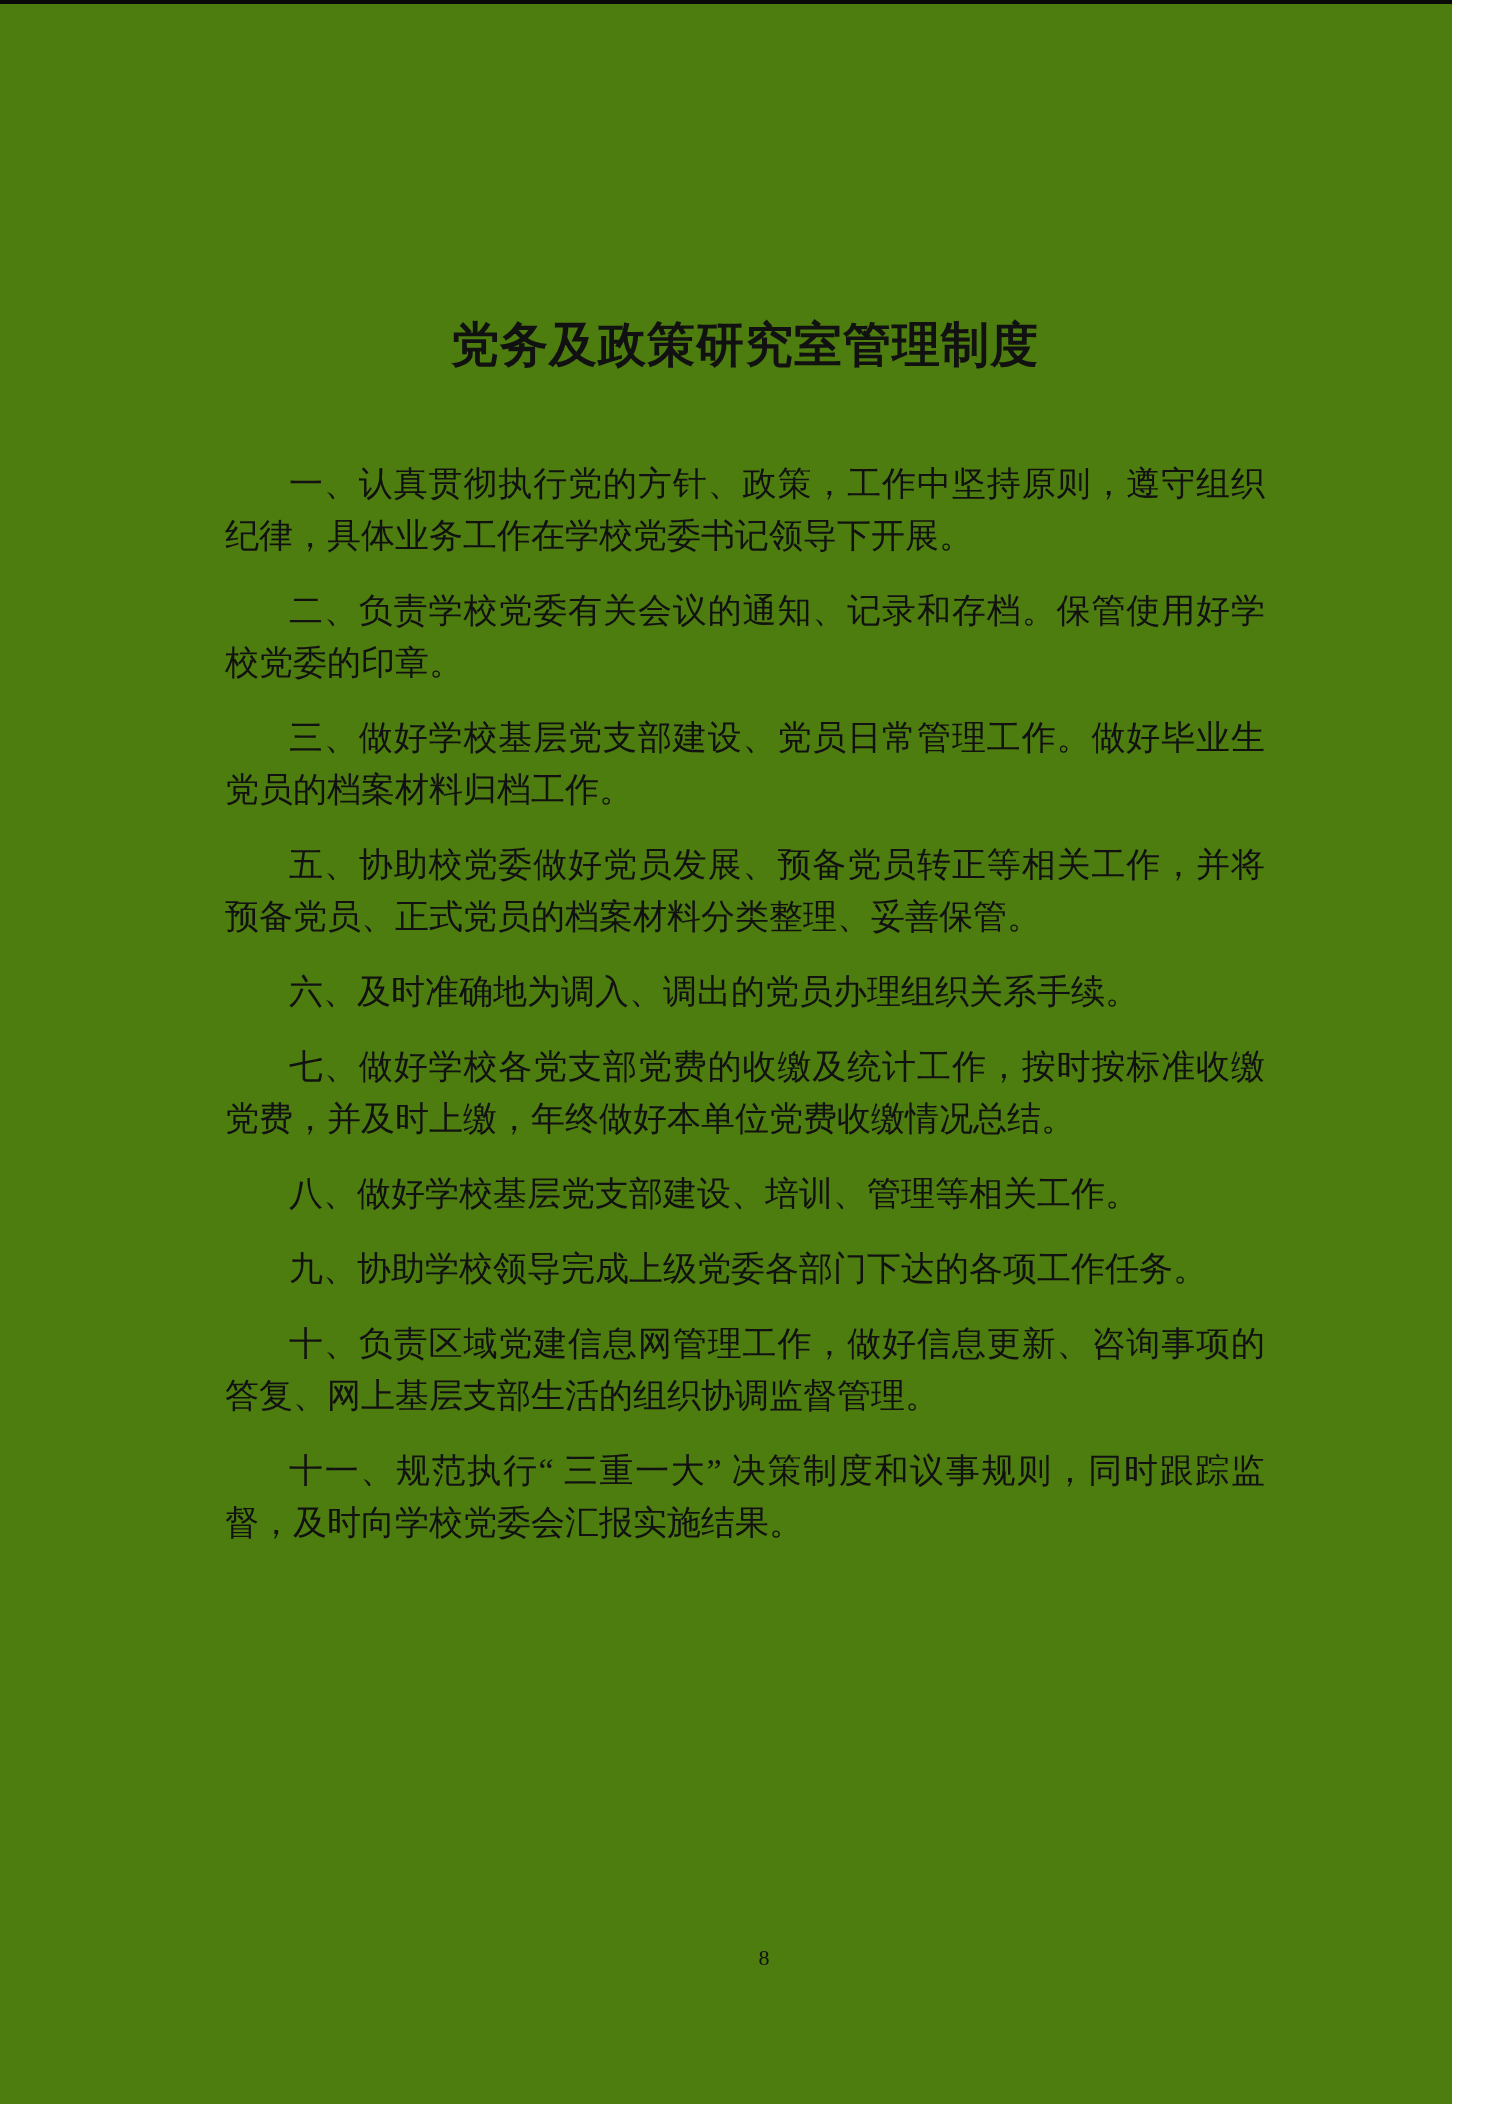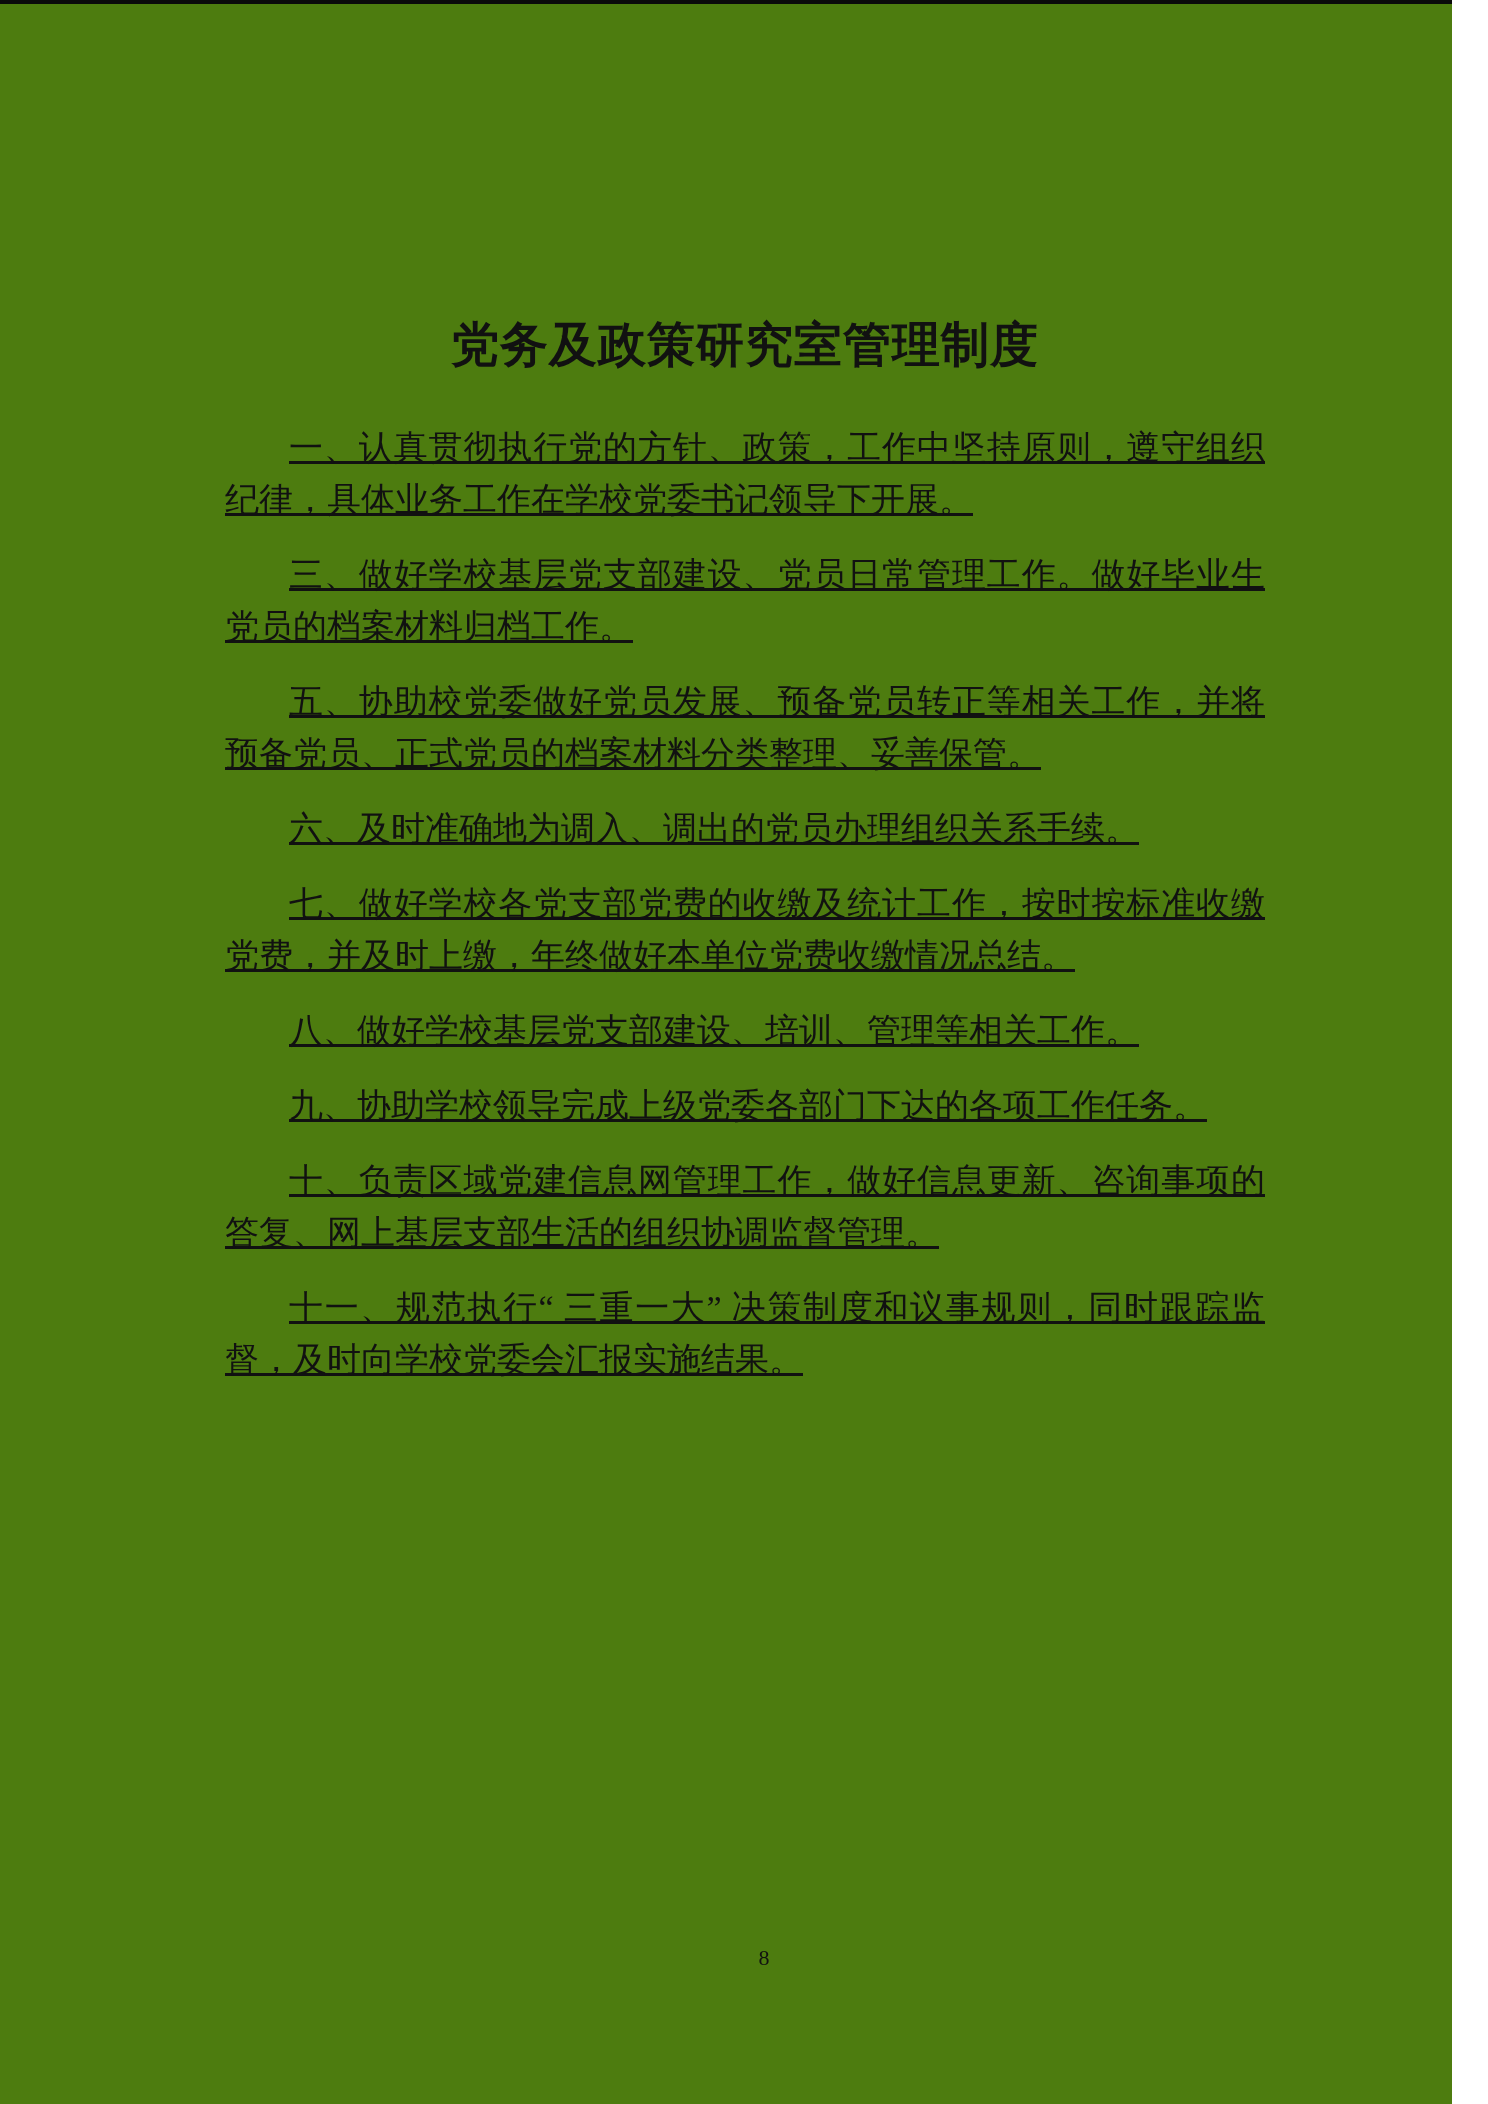--- a/index.html
+++ b/index.html
@@ -41,22 +41,21 @@
   .doc-title {
     margin: 320px 0 0 0;
     font-size: 48px;
     line-height: 50px;
     font-weight: bold;
     text-align: center;
     letter-spacing: 1px;
     white-space: nowrap;
   }
   .doc-body {
-    margin-top: 52px;
-    text-decoration: underline;
+    margin-top: 88px;
   }
   .doc-body p {
     margin: 0 0 23px 0;
     font-size: 34px;
     line-height: 52px;
     text-align: justify;
     text-indent: 64px;
     word-break: normal;
   }
   .page-number {
@@ -75,20 +74,21 @@
 
 <div class="page">
   <div class="top-bar"></div>
   <div class="right-edge"></div>
 
   <div class="content">
     <h1 class="doc-title">党务及政策研究室管理制度</h1>
 
     <div class="doc-body">
       <p>一、认真贯彻执行党的方针、政策，工作中坚持原则，遵守组织纪律，具体业务工作在学校党委书记领导下开展。</p>
+      <p>二、负责学校党委有关会议的通知、记录和存档。保管使用好学校党委的印章。</p>
       <p>三、做好学校基层党支部建设、党员日常管理工作。做好毕业生党员的档案材料归档工作。</p>
       <p>五、协助校党委做好党员发展、预备党员转正等相关工作，并将预备党员、正式党员的档案材料分类整理、妥善保管。</p>
       <p>六、及时准确地为调入、调出的党员办理组织关系手续。</p>
       <p>七、做好学校各党支部党费的收缴及统计工作，按时按标准收缴党费，并及时上缴，年终做好本单位党费收缴情况总结。</p>
       <p>八、做好学校基层党支部建设、培训、管理等相关工作。</p>
       <p>九、协助学校领导完成上级党委各部门下达的各项工作任务。</p>
       <p>十、负责区域党建信息网管理工作，做好信息更新、咨询事项的答复、网上基层支部生活的组织协调监督管理。</p>
       <p>十一、规范执行“ 三重一大” 决策制度和议事规则，同时跟踪监督，及时向学校党委会汇报实施结果。</p>
     </div>
   </div>

